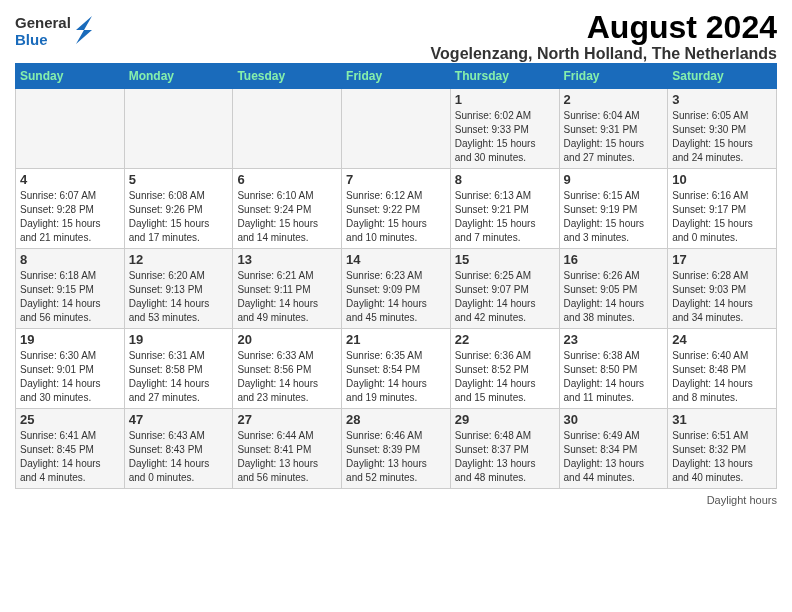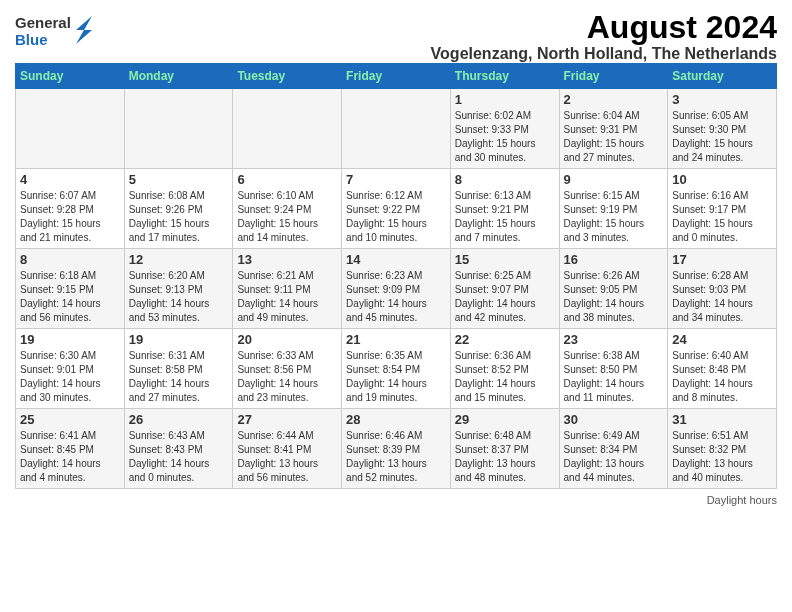--- a/index.html
+++ b/index.html
@@ -170,21 +170,21 @@
         <td><span class="day-number">19</span><span class="cell-text">Sunrise: 6:30 AM<br>Sunset: 9:01 PM<br>Daylight: 14 hours and 30 minutes.</span></td>
         <td><span class="day-number">19</span><span class="cell-text">Sunrise: 6:31 AM<br>Sunset: 8:58 PM<br>Daylight: 14 hours and 27 minutes.</span></td>
         <td><span class="day-number">20</span><span class="cell-text">Sunrise: 6:33 AM<br>Sunset: 8:56 PM<br>Daylight: 14 hours and 23 minutes.</span></td>
         <td><span class="day-number">21</span><span class="cell-text">Sunrise: 6:35 AM<br>Sunset: 8:54 PM<br>Daylight: 14 hours and 19 minutes.</span></td>
         <td><span class="day-number">22</span><span class="cell-text">Sunrise: 6:36 AM<br>Sunset: 8:52 PM<br>Daylight: 14 hours and 15 minutes.</span></td>
         <td><span class="day-number">23</span><span class="cell-text">Sunrise: 6:38 AM<br>Sunset: 8:50 PM<br>Daylight: 14 hours and 11 minutes.</span></td>
         <td><span class="day-number">24</span><span class="cell-text">Sunrise: 6:40 AM<br>Sunset: 8:48 PM<br>Daylight: 14 hours and 8 minutes.</span></td>
       </tr>
       <tr>
         <td><span class="day-number">25</span><span class="cell-text">Sunrise: 6:41 AM<br>Sunset: 8:45 PM<br>Daylight: 14 hours and 4 minutes.</span></td>
-        <td><span class="day-number">26</span><span class="cell-text">Sunrise: 6:43 AM<br>Sunset: 8:43 PM<br>Daylight: 14 hours and 0 minutes.</span></td>
+        <td><span class="day-number">47</span><span class="cell-text">Sunrise: 6:43 AM<br>Sunset: 8:43 PM<br>Daylight: 14 hours and 0 minutes.</span></td>
         <td><span class="day-number">27</span><span class="cell-text">Sunrise: 6:44 AM<br>Sunset: 8:41 PM<br>Daylight: 13 hours and 56 minutes.</span></td>
         <td><span class="day-number">28</span><span class="cell-text">Sunrise: 6:46 AM<br>Sunset: 8:39 PM<br>Daylight: 13 hours and 52 minutes.</span></td>
         <td><span class="day-number">29</span><span class="cell-text">Sunrise: 6:48 AM<br>Sunset: 8:37 PM<br>Daylight: 13 hours and 48 minutes.</span></td>
         <td><span class="day-number">30</span><span class="cell-text">Sunrise: 6:49 AM<br>Sunset: 8:34 PM<br>Daylight: 13 hours and 44 minutes.</span></td>
         <td><span class="day-number">31</span><span class="cell-text">Sunrise: 6:51 AM<br>Sunset: 8:32 PM<br>Daylight: 13 hours and 40 minutes.</span></td>
       </tr>
     </tbody>
 </table>
 
 <div class="footer-note">Daylight hours</div>

